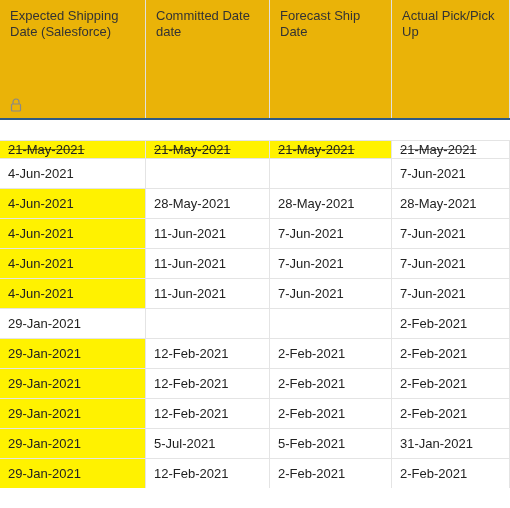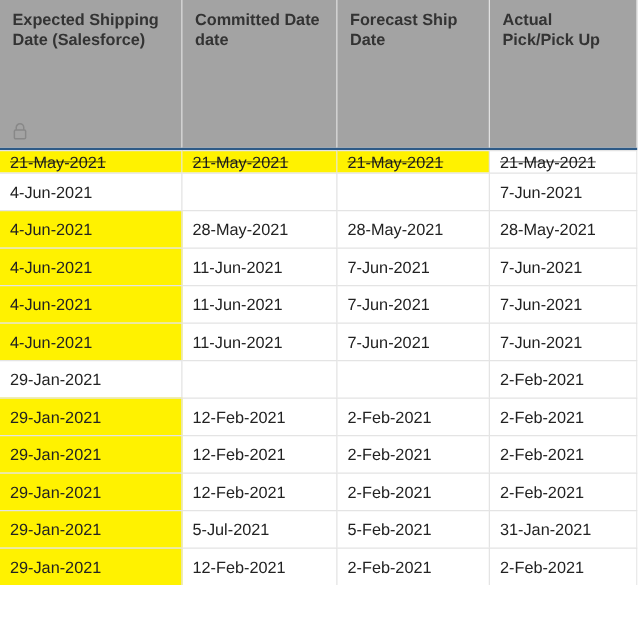--- a/index.html
+++ b/index.html
@@ -9,24 +9,24 @@
     font-size: 13px;
     color: #222;
     background: #fff;
     width: 510px;
   }
   .grid {
     display: grid;
     grid-template-columns: 146px 124px 122px 118px;
   }
   .header-cell {
-    background: #a3a3a3;
+    background: #eab308;
     border-right: 1px solid #e0e0e0;
     padding: 8px 10px 6px 10px;
-    font-weight: 700;
+    font-weight: 400;
     font-size: 13px;
     color: #333;
     height: 118px;
     position: relative;
     line-height: 1.25;
   }
   .header-cell:first-child { padding-bottom: 26px; }
   .lock {
     position: absolute;
     left: 10px;
@@ -44,21 +44,21 @@
     border-top: 1px solid #e4e4e4;
     border-right: 1px solid #e4e4e4;
     padding: 6px 8px;
     height: 30px;
     line-height: 18px;
     font-size: 13px;
     white-space: nowrap;
     overflow: hidden;
   }
   .hl { background: #fff200; }
-  .strike { text-decoration: line-through; text-decoration-color: rgba(0,0,0,0.55); }
+  .strike { text-decoration: line-through; text-decoration-color: rgba(0,0,0,0.55); margin-top: 20px; }
   .cut { height: 18px; padding-top: 0; }
 </style>
 </head>
 <body>
 
 <div class="grid" id="grid">
     <div class="header-cell">Expected Shipping Date (Salesforce)<span class="lock">
         <svg viewBox="0 0 12 14">
           <path fill="none" stroke="#888" stroke-width="1.2" d="M3 6V4a3 3 0 0 1 6 0v2"></path>
           <rect x="1.5" y="6" width="9" height="7" rx="1" fill="none" stroke="#888" stroke-width="1.2"></rect>

